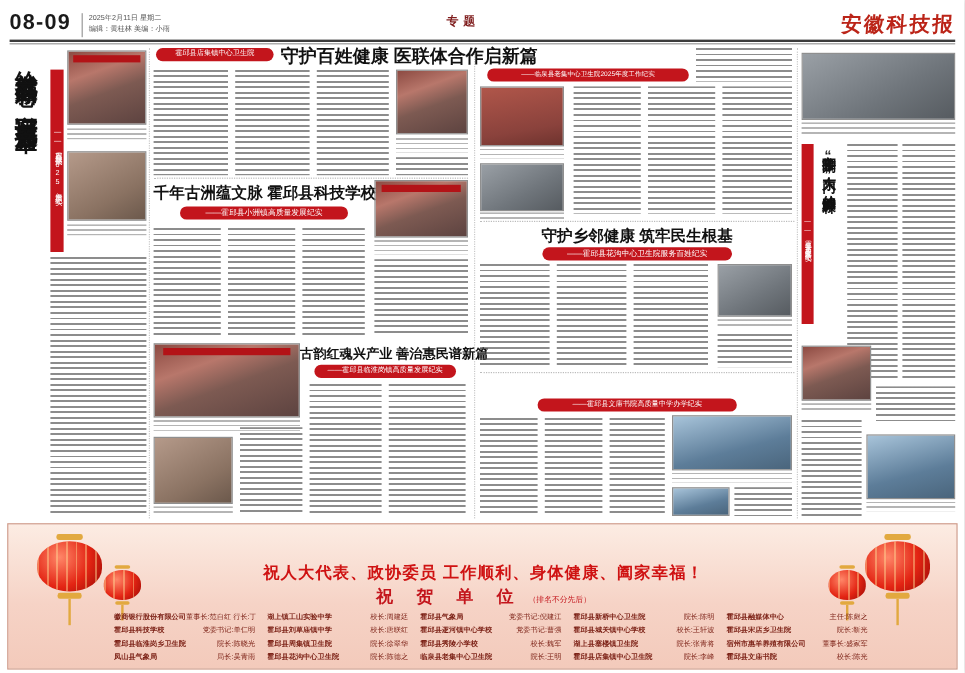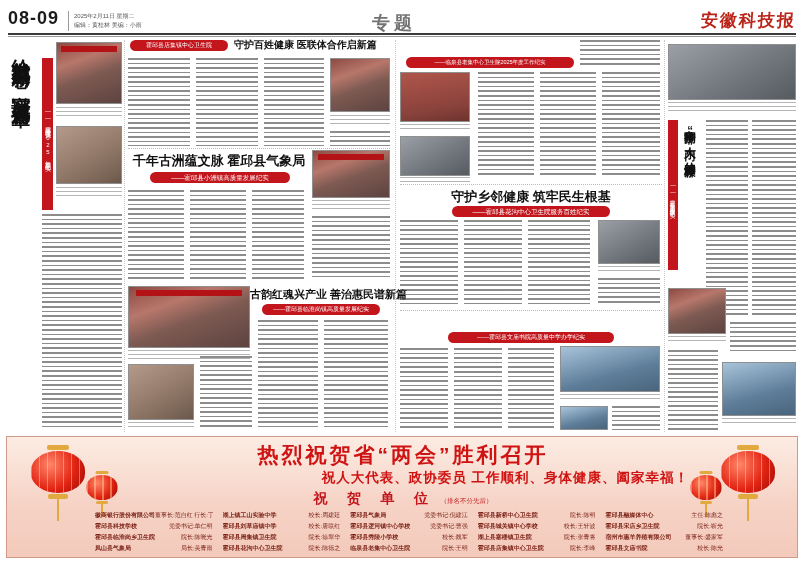--- a/index.html
+++ b/index.html
@@ -3,21 +3,21 @@
 <meta charset="utf-8">
 <style>
   html,body{margin:0;padding:0;background:#e9e9e9;font-family:"Liberation Sans",sans-serif;}
   #page{position:relative;width:804px;height:561px;background:#ffffff;overflow:hidden;
         box-shadow:0 0 4px rgba(0,0,0,.4);}
   .abs{position:absolute;}
   
   .pageno{font-size:18px;font-weight:900;color:#1a1a1a;letter-spacing:1px;}
   .hmeta{font-size:6px;color:#555;line-height:8px;white-space:nowrap;}
   .hdiv{width:1px;background:#999;}
-  .section{font-size:18px;font-weight:900;color:#737373;letter-spacing:4px;}
+  .section{font-size:10px;font-weight:900;color:#7f1d1d;letter-spacing:4px;}
   .masthead{font-family:"Liberation Serif",serif;font-size:17px;font-weight:900;color:#bb2418;
             letter-spacing:2px;transform:skewX(-4deg);}
   .rule1{height:2px;background:#3c3c3c;}
   .rule2{height:1px;background:#9a9a9a;}
   
   .vsep{width:0;border-left:1px dotted #c9c9c9;}
   .hdot{height:0;border-top:1px dotted #bbb;}
   .htitle{font-weight:900;color:#111;white-space:nowrap;}
   .center{text-align:center;}
   .pill{background:#c3151c;color:#fff;font-size:6.5px;line-height:11px;text-align:center;
@@ -33,21 +33,21 @@
   .pu{background:linear-gradient(165deg,#a8c4da,#5d7d99 60%,#4a657c);}
   .pc{background:linear-gradient(150deg,#b59a8a,#8a7262 65%,#6b584b);}
   .banner-top::before{content:"";position:absolute;top:3px;left:6%;width:88%;height:6px;background:#b31317;}
   
   .vtext{writing-mode:vertical-rl;text-orientation:upright;}
   .vtitle{font-weight:900;color:#111;}
   .vribbon{background:#c3151c;color:#fff;font-size:6px;letter-spacing:1px;text-align:center;}
   
   .banner{background:linear-gradient(#fcece3,#f6d3c6 55%,#f3cabb);border:1px solid #cf9a88;box-sizing:border-box;}
   .bline1{font-size:21px;font-weight:900;color:#cf1212;letter-spacing:3px;text-align:center;}
-  .bline2{font-size:13.5px;font-weight:900;color:#cf1212;letter-spacing:1px;text-align:right;}
+  .bline2{font-size:13.5px;font-weight:900;color:#cf1212;letter-spacing:1px;text-align:center;}
   .btitle{font-family:"Liberation Serif",serif;font-size:14px;font-weight:900;color:#c3151c;letter-spacing:8px;}
   .bnote{font-size:6.5px;color:#c3151c;}
   .units{display:grid;grid-template-columns:repeat(5,1fr);column-gap:10px;row-gap:3px;}
   .ucell{display:flex;justify-content:space-between;font-size:6px;line-height:8px;color:#7d2318;white-space:nowrap;overflow:hidden;}
   .ucell .un{font-weight:700;}
   
   .lantern{position:absolute;}
   .lan-cap{position:absolute;left:50%;transform:translateX(-50%);background:#e2a93f;border-radius:2px;}
   .lan-body{position:absolute;left:50%;transform:translateX(-50%);
             background:radial-gradient(circle at 35% 32%,#ff8668,#e32413 55%,#9f0b06 95%);
@@ -76,30 +76,30 @@
 
   <div class="abs vtext vtitle" style="left:8px;top:44px;height:388px;font-size:19px;letter-spacing:2px;">绘就发展新画卷 谱写城关新篇章</div>
   <div class="abs vtext vribbon" style="left:42px;top:58px;width:11px;height:152px;line-height:11px;">——霍邱县城关镇2025年发展纪实</div>
   <div class="ph pm banner-top" style="left:56px;top:42px;width:66px;height:62px;"></div>
   <div class="abs cap" style="left:56px;top:107px;width:66px;height:9px;"></div>
   <div class="ph pc" style="left:56px;top:126px;width:66px;height:58px;"></div>
   <div class="abs cap" style="left:56px;top:187px;width:66px;height:9px;"></div>
   <div class="abs lines" style="left:42px;top:214px;width:80px;height:216px;"></div>
 
   <div class="abs badge" style="left:130px;top:40px;width:98px;">霍邱县店集镇中心卫生院</div>
-  <div class="abs htitle" style="left:234px;top:38px;font-size:10px;">守护百姓健康 医联体合作启新篇</div>
+  <div class="abs htitle" style="left:234px;top:38px;font-size:15px;">守护百姓健康 医联体合作启新篇</div>
   <div class="abs lines" style="left:128px;top:58px;width:62px;height:88px;"></div>
   <div class="abs lines" style="left:196px;top:58px;width:62px;height:88px;"></div>
   <div class="abs lines" style="left:264px;top:58px;width:60px;height:88px;"></div>
   <div class="ph pm" style="left:330px;top:58px;width:60px;height:54px;"></div>
   <div class="abs cap" style="left:330px;top:115px;width:60px;height:12px;"></div>
   <div class="abs lines" style="left:330px;top:131px;width:60px;height:15px;"></div>
   <div class="abs hdot" style="left:128px;top:148px;width:262px;"></div>
 
-  <div class="abs htitle center" style="left:128px;top:152px;width:182px;font-size:13px;">千年古洲蕴文脉 霍邱县气象局</div>
+  <div class="abs htitle center" style="left:128px;top:152px;width:182px;font-size:13px;">千年古洲蕴文脉 霍邱县科技学校</div>
   <div class="abs pill" style="left:150px;top:172px;width:140px;">——霍邱县小洲镇高质量发展纪实</div>
   <div class="ph pm banner-top" style="left:312px;top:150px;width:78px;height:48px;"></div>
   <div class="abs cap" style="left:312px;top:200px;width:78px;height:12px;"></div>
   <div class="abs lines" style="left:128px;top:190px;width:56px;height:90px;"></div>
   <div class="abs lines" style="left:190px;top:190px;width:56px;height:90px;"></div>
   <div class="abs lines" style="left:252px;top:190px;width:52px;height:90px;"></div>
   <div class="abs lines" style="left:312px;top:216px;width:78px;height:64px;"></div>
 
   <div class="ph pm banner-top" style="left:128px;top:286px;width:122px;height:62px;"></div>
   <div class="abs cap" style="left:128px;top:350px;width:122px;height:9px;"></div>
@@ -174,21 +174,20 @@
       <div class="lan-cap" style="top:49px;width:20px;height:5px;"></div>
       <div class="lan-tassel" style="top:54px;height:22px;"></div>
     </div>
     <div class="lantern" style="left:682px;top:34px;width:34px;height:50px;">
       <div class="lan-cap" style="top:0;width:13px;height:3px;"></div>
       <div class="lan-body" style="top:4px;width:31px;height:25px;"></div>
       <div class="lan-cap" style="top:30px;width:12px;height:3px;"></div>
       <div class="lan-tassel" style="top:33px;height:13px;"></div>
     </div>
 
-    <div class="abs bline1" style="left:110px;top:4px;width:572px;">热烈祝贺省“两会”胜利召开</div>
     <div class="abs bline2" style="left:110px;top:32px;width:572px;">祝人大代表、政协委员 工作顺利、身体健康、阖家幸福！</div>
     <div class="abs" style="left:110px;top:52px;width:572px;text-align:center;">
       <span class="btitle">祝 贺 单 位</span>
       <span class="bnote">（排名不分先后）</span>
     </div>
 
     <div class="abs units" style="left:88px;top:74px;width:628px;">
         <div class="ucell">
           <span class="un">徽商银行股份有限公司</span>
           <span>董事长:范自红 行长:丁真颜</span>

